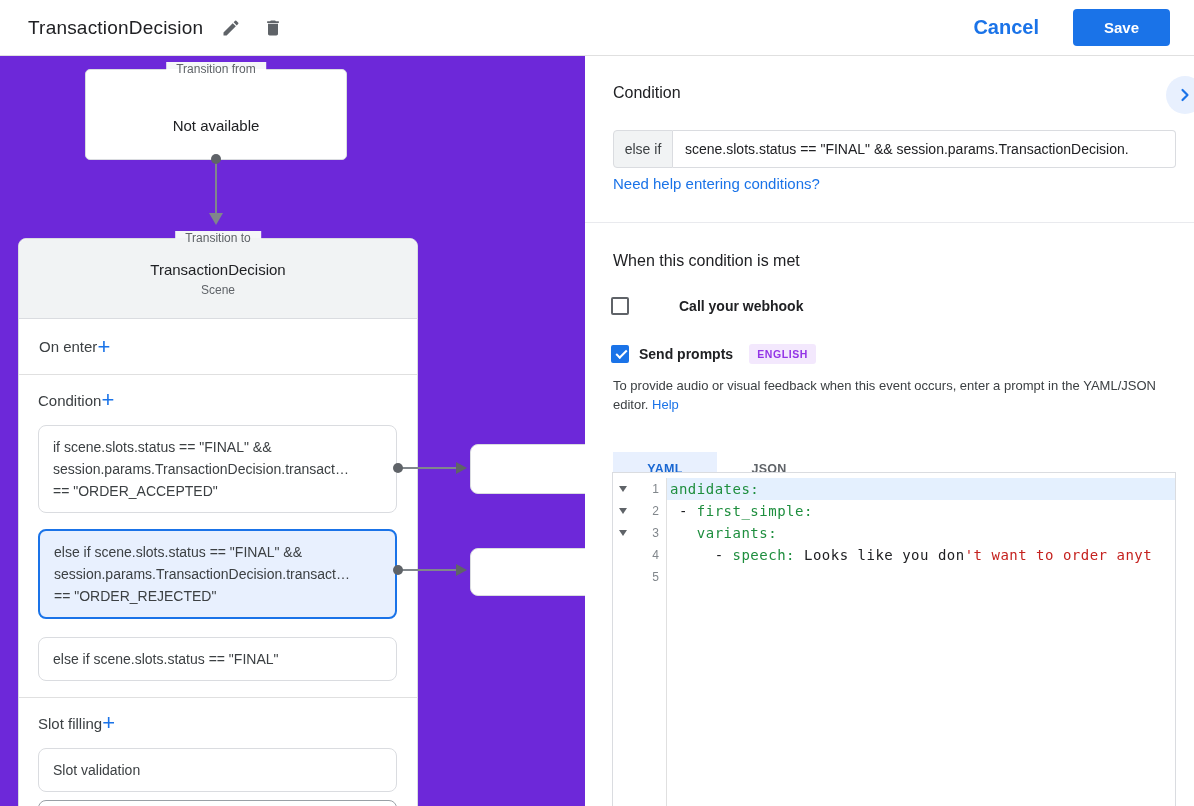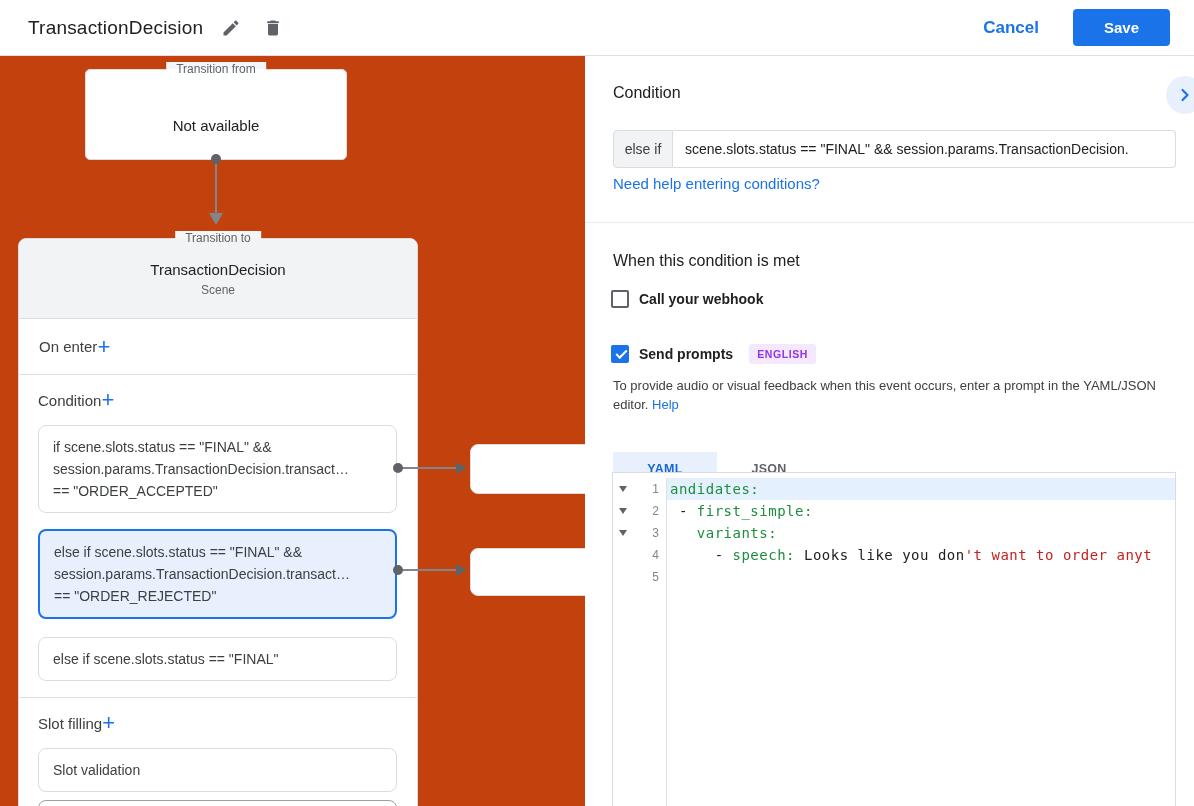--- a/index.html
+++ b/index.html
@@ -10,28 +10,28 @@
   
   .hdr { position:absolute; left:0; top:0; width:1194px; height:56px; background:#fff;
     border-bottom:1px solid #e0e0e0; display:flex; align-items:center; justify-content:space-between;
     padding:0 24px 0 28px; z-index:5; }
   .hdr-left { display:flex; align-items:center; gap:14px; }
   .hdr-title { font-size:19px; font-weight:400; color:#202124; letter-spacing:.2px; }
   .icon-btn { background:none; border:none; cursor:pointer; width:28px; height:28px;
     display:flex; align-items:center; justify-content:center; }
   .icon-btn svg { fill:#5f6368; }
   .hdr-right { display:flex; align-items:center; gap:34px; }
-  .btn-cancel { background:none; border:none; color:#1a73e8; font-size:17px; font-weight:700;
+  .btn-cancel { background:none; border:none; color:#1a73e8; font-size:20px; font-weight:700;
     font-family:inherit; cursor:pointer; }
   .btn-save { background:#1a73e8; border:none; color:#fff; font-size:15px; font-weight:700;
     font-family:inherit; border-radius:4px; width:97px; height:37px; cursor:pointer; }
 
   
   .canvas { position:absolute; left:0; top:56px; width:585px; height:750px;
-    background:#c2410c; overflow:hidden;padding-left:30px; }
+    background:#6d28d9; overflow:hidden;padding-left:30px; }
   .legend { position:absolute; top:-8px; left:50%; transform:translateX(-50%);
     font-size:12px; color:#5f6368; padding:0 10px; white-space:nowrap; }
 
   .tfrom { position:absolute; left:85px; top:13px; width:262px; height:91px; background:#fff;
     border:1px solid #dadce0; border-radius:5px; }
   .tfrom .legend { background:linear-gradient(#f5f6f8 50%, #ffffff 50%); }
   .tfrom-val { position:absolute; width:100%; top:47px; text-align:center; font-size:15px; color:#202124; }
 
   .dot { position:absolute; width:10px; height:10px; border-radius:50%; background:#5f6368; z-index:2; }
   .vline { position:absolute; left:215px; top:103px; width:2px; height:54px; background:#80868b; }
@@ -223,21 +223,21 @@
 
     <div class="cond-row">
       <div class="cond-prefix">else if</div>
       <input class="cond-input" type="text" value="scene.slots.status == &quot;FINAL&quot; &amp;&amp; session.params.TransactionDecision." style="">
     </div>
     <a class="help-link">Need help entering conditions?</a>
 
     <div class="p-divider"></div>
     <div class="p-sect">When this condition is met</div>
 
-    <div class="chk-row" style="top:234px;">
+    <div class="chk-row" style="top:241px;gap:40px;">
       <div class="chk off"></div>
       <span class="chk-label">Call your webhook</span>
     </div>
 
     <div class="chk-row" style="top:288px;">
       <div class="chk on"></div>
       <span class="chk-label">Send prompts</span>
       <span class="lang-badge">ENGLISH</span>
     </div>
 

